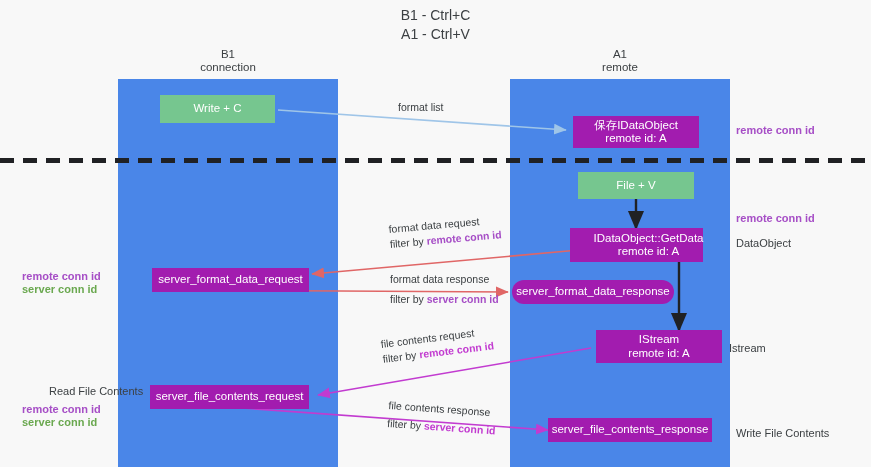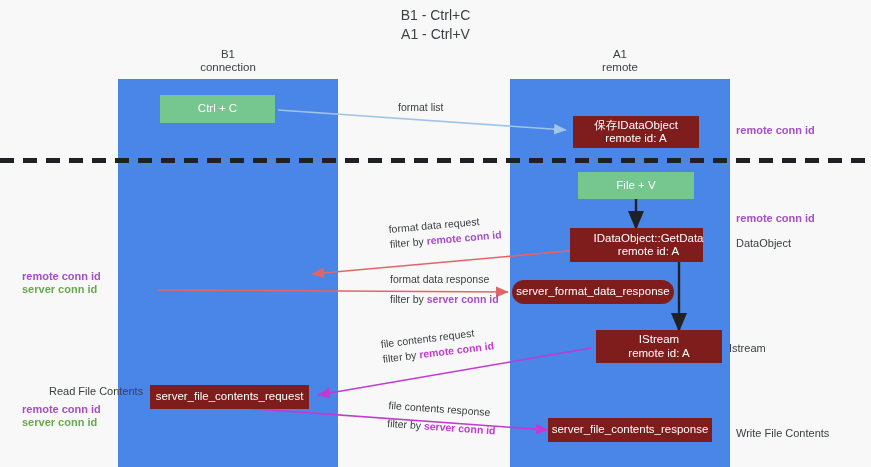--- a/index.html
+++ b/index.html
@@ -11,21 +11,21 @@
   }
   .stage{position:absolute;left:0;top:0;width:871px;height:467px;}
   svg.layer{position:absolute;left:0;top:0;width:871px;height:467px;pointer-events:none;}
   .col{position:absolute;background:#4a86e8;}
   .colhead{position:absolute;text-align:center;font-size:11.5px;line-height:13px;color:#3c4043;white-space:pre-line;}
   .title{position:absolute;left:0;top:6px;width:871px;text-align:center;font-size:14px;line-height:19px;color:#3c4043;white-space:pre-line;}
   .box{position:absolute;box-sizing:border-box;display:flex;flex-direction:column;
        align-items:center;justify-content:center;text-align:center;
        font-size:11.5px;line-height:13.5px;color:#ffffff;white-space:pre-line;}
   .green{background:#76c68f;}
-  .orange{background:#7f1d1d;}
+  .orange{background:#a21caf;}
   .sidelab{position:absolute;font-size:11px;line-height:14px;white-space:pre-line;}
   .purple{color:#a64ec6;font-weight:bold;}
   .greentxt{color:#6aa84f;font-weight:bold;}
   .gray{color:#3c4043;}
   .edgelab{position:absolute;font-size:10.5px;line-height:15px;color:#3c4043;white-space:nowrap;}
   .edgelab b{font-weight:bold;}
   .rot{transform-origin:left top;}
   .kw-purple{color:#a64ec6;font-weight:bold;}
   .kw-magenta{color:#c23bd0;font-weight:bold;}
 </style>
@@ -69,30 +69,31 @@
 
     <line x1="579" y1="250" x2="312" y2="274" stroke="#e06666" stroke-width="1.6" marker-end="url(#ah-red)"></line>
     <line x1="158" y1="290" x2="508" y2="292" stroke="#e06666" stroke-width="1.6" marker-end="url(#ah-red)"></line>
 
     <line x1="679" y1="262" x2="679" y2="330" stroke="#202124" stroke-width="2.4" marker-end="url(#ah-black)"></line>
 
     <line x1="591" y1="348" x2="318" y2="395" stroke="#c23bd0" stroke-width="1.6" marker-end="url(#ah-mag)"></line>
     <line x1="158" y1="402" x2="548" y2="430" stroke="#c23bd0" stroke-width="1.6" marker-end="url(#ah-mag)"></line>
   </svg>
 
-  <div class="box green" style="left:160px;top:95px;width:115px;height:28px;">Ctrl + C</div>
+  <div class="box green" style="left:160px;top:95px;width:115px;height:28px;">Write + C</div>
 
   <div class="box orange" style="left:573px;top:116px;width:126px;height:32px;">保存IDataObject
 remote id: A</div>
 
   <div class="box green" style="left:578px;top:172px;width:116px;height:27px;">File + V</div>
 
   <div class="box orange" style="left:570px;top:228px;width:133px;height:34px;padding-left:24px;">IDataObject::GetData
 remote id: A</div>
 
+  <div class="box orange" style="left:152px;top:268px;width:157px;height:24px;">server_format_data_request</div>
 
   <div class="box orange" style="left:512px;top:280px;width:162px;height:24px;border-radius:12px;">server_format_data_response</div>
 
   <div class="box orange" style="left:596px;top:330px;width:126px;height:33px;">IStream
 remote id: A</div>
 
   <div class="box orange" style="left:150px;top:385px;width:159px;height:24px;">server_file_contents_request</div>
 
   <div class="box orange" style="left:548px;top:418px;width:164px;height:24px;">server_file_contents_response</div>
 

